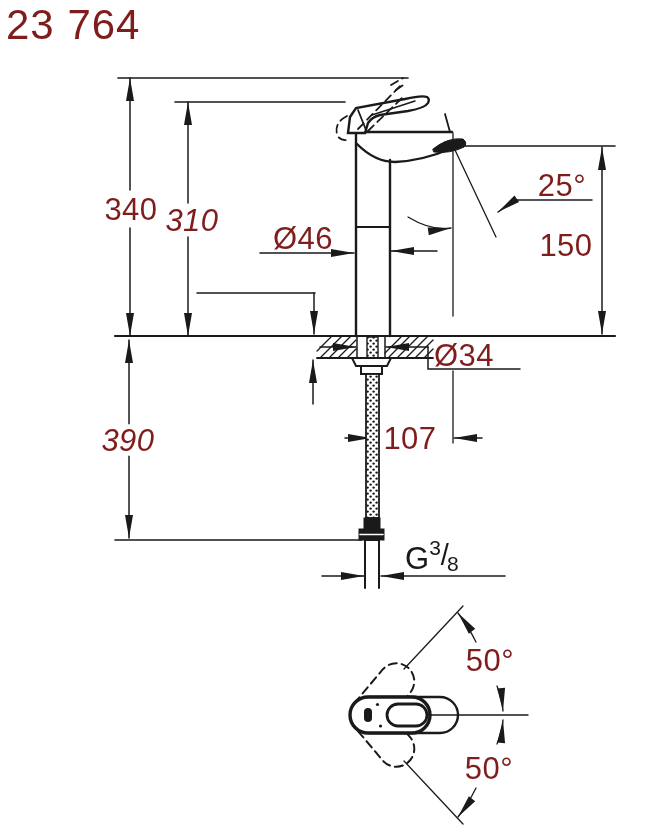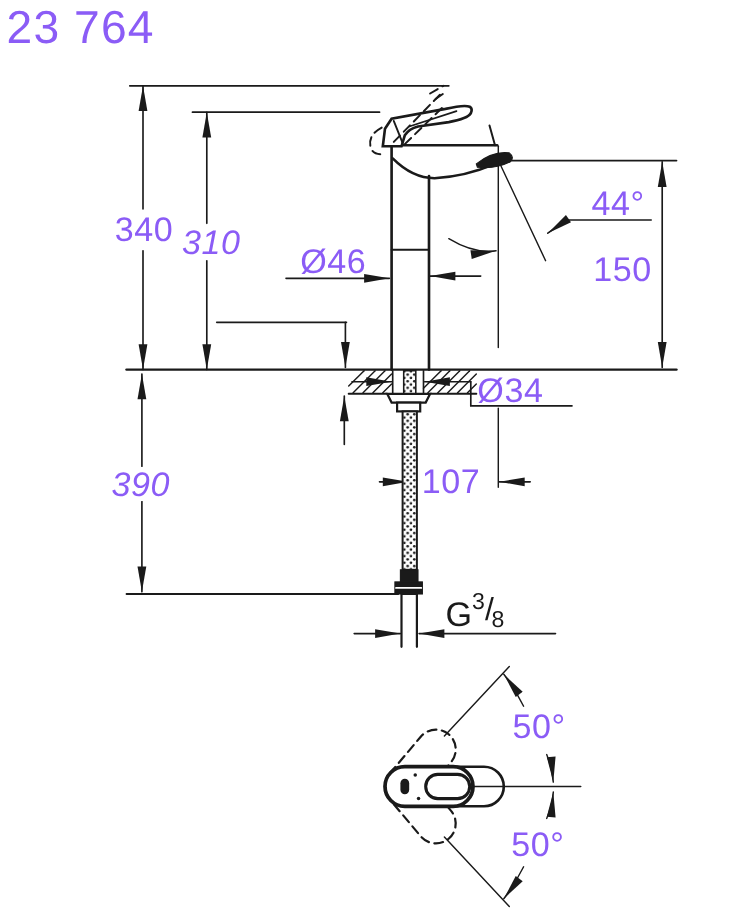--- a/index.html
+++ b/index.html
@@ -1,20 +1,20 @@
 <!DOCTYPE html>
 <html><head>
 <meta charset="utf-8">
 <style>
   html,body{margin:0;padding:0;background:#fff;}
   #page{position:relative;width:664px;height:834px;background:#ffffff;overflow:hidden;
         font-family:"Liberation Sans","DejaVu Sans",sans-serif;color:#1a1a1a;}
   #drawing{position:absolute;left:0;top:0;}
   .lbl{position:absolute;transform:translate(-50%,-50%);font-size:31px;line-height:1;
-       white-space:nowrap;color:#8b5cf6;letter-spacing:0.5px;}
+       white-space:nowrap;color:#7f1d1d;letter-spacing:0.5px;}
   .lbl.onLine{background:#ffffff;padding:0 3px;text-align:center;}
   #product-number{position:absolute;left:6px;top:4px;transform:none;font-size:42px;
        letter-spacing:1px;}
   #lbl-340{left:131px;top:209px;}
   #lbl-310{left:192px;top:220px;font-style:italic;}
   #lbl-390{left:128px;top:440px;font-style:italic;}
   #lbl-250{left:566px;top:245px;}
   #lbl-dia46{left:303px;top:238px;}
   #lbl-max30{left:258px;top:279px;}
   #lbl-25{left:562px;top:185px;}
@@ -176,21 +176,21 @@
       </g>
     </g>
   </svg>
 
   <div id="product-number" class="lbl">23 764</div>
   <div id="lbl-340" class="lbl onLine">340</div>
   <div id="lbl-310" class="lbl onLine">310</div>
   <div id="lbl-390" class="lbl onLine">390</div>
   <div id="lbl-250" class="lbl">150</div>
   <div id="lbl-dia46" class="lbl">Ø46</div>
-  <div id="lbl-25" class="lbl">44°</div>
+  <div id="lbl-25" class="lbl">25°</div>
   <div id="lbl-dia34" class="lbl">Ø34</div>
   <div id="lbl-107" class="lbl">107</div>
   <div id="lbl-thread">
     <span class="g">G</span>
     <span class="num">3</span>
     <span class="slash">/</span>
     <span class="den">8</span>
   </div>
   <div id="lbl-50-upper" class="lbl">50°</div>
   <div id="lbl-50-lower" class="lbl">50°</div>

